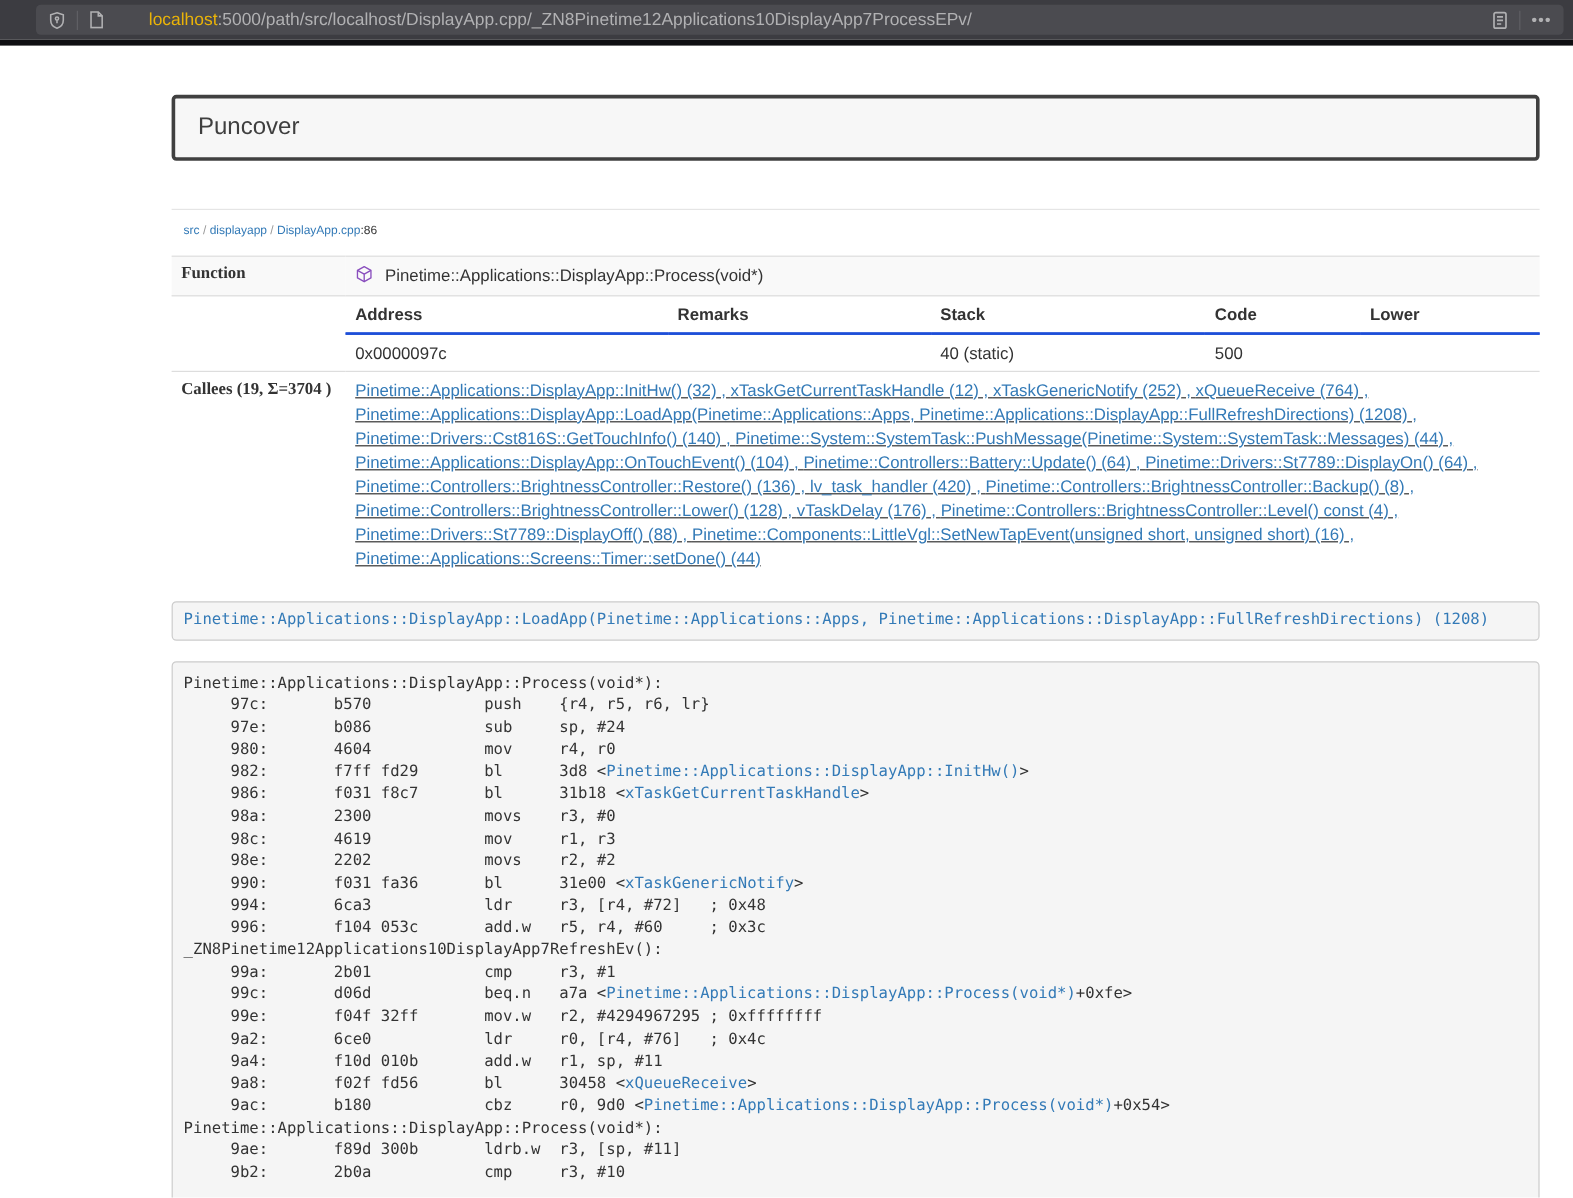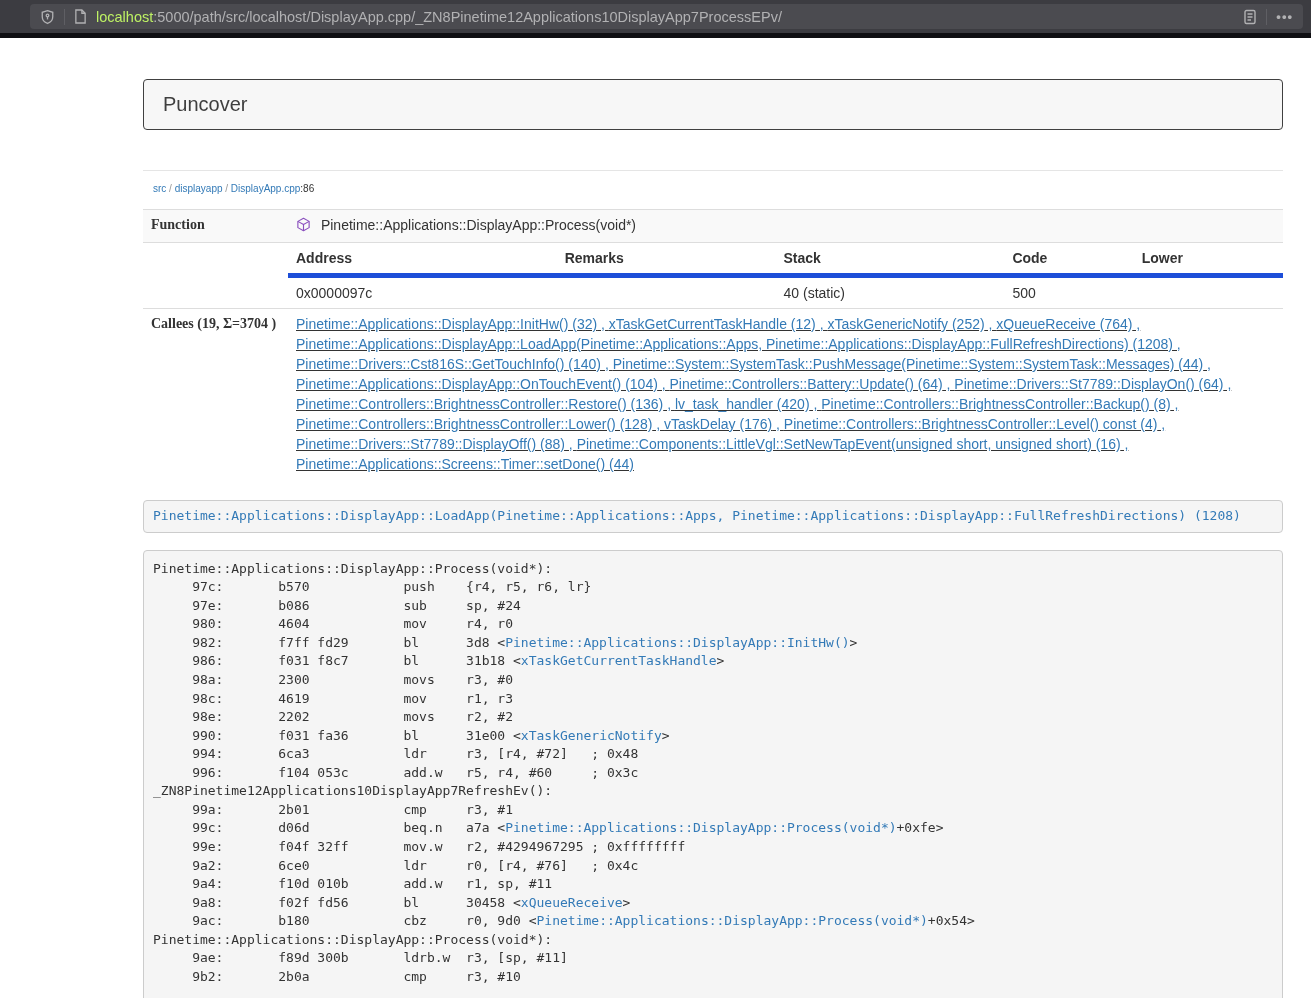--- a/index.html
+++ b/index.html
@@ -19,27 +19,27 @@
   .urlbar {
     flex:1; height:25px; background:#4b4b50; border-radius:4px;
     display:flex; align-items:center; padding:0 10px; gap:9px;
     min-width:0;
   }
   .urlbar .vsep { width:1px; height:16px; background:#5f5f64; flex:0 0 auto; }
   .url-text {
     color:#b1b1b3; font-size:14.5px; white-space:nowrap;
     overflow:hidden; flex:1; min-width:0;
   }
-  .url-host { color:#bef264; }
+  .url-host { color:#eab308;margin-left:28px; }
   .chrome-icon { display:inline-flex; align-items:center; flex:0 0 auto; }
   .dots { color:#b1b1b3; font-size:13px; font-weight:bold; letter-spacing:1px; line-height:1; }
   
   .container { width:1140px; margin-left:143px; }
   .brand-panel {
-    margin-top:41px; background:#f7f7f7; border:1px solid #404040;
+    margin-top:41px; background:#f7f7f7; border:3px solid #404040;
     border-radius:4px; padding:13px 19px; font-size:20px; color:#3f3f3f;
   }
   hr.rule { border:0; border-top:1px solid #e5e5e5; margin:40px 0 10px; }
   .breadcrumb { font-size:10px; padding:2px 0 2px 10px; margin:0 0 13px; }
   .bc-sep { color:#999; }
   .bc-line { color:#333; }
   a { color:#337ab7; text-decoration:none; cursor:pointer; }
   
   table.symbol { width:100%; border-collapse:collapse; margin:0; }
   table.symbol > tbody > tr > th,
@@ -47,21 +47,21 @@
     padding:5px 8px; text-align:left; vertical-align:top;
     border-top:1px solid #ddd; line-height:20px;
   }
   table.symbol > tbody > tr > th { width:145px; font-weight:bold;font-family:Liberation Serif, serif; }
   tr.striped > th, tr.striped > td { background:#f9f9f9; }
   td.nested { padding:0 !important; }
   table.inner { width:100%; border-collapse:collapse; }
   table.inner th, table.inner td {
     padding:5px 8px; text-align:left; line-height:20px;
   }
-  table.inner th { font-weight:bold; border-bottom:5px solid #1d4ed8; }
+  table.inner th { font-weight:bold; border-bottom:2px solid #1d4ed8; }
   .cube { margin-right:6px; vertical-align:-2px; }
   .callees-cell { line-height:20px;text-decoration:underline; }
   .callee-sep { color:#337ab7; }
   
   .prebox {
     font-family:"DejaVu Sans Mono", monospace;
     font-size:13px; line-height:1.42857;
     background:#f5f5f5; border:1px solid #ccc; border-radius:4px;
     color:#333; white-space:pre; overflow:hidden;
   }

